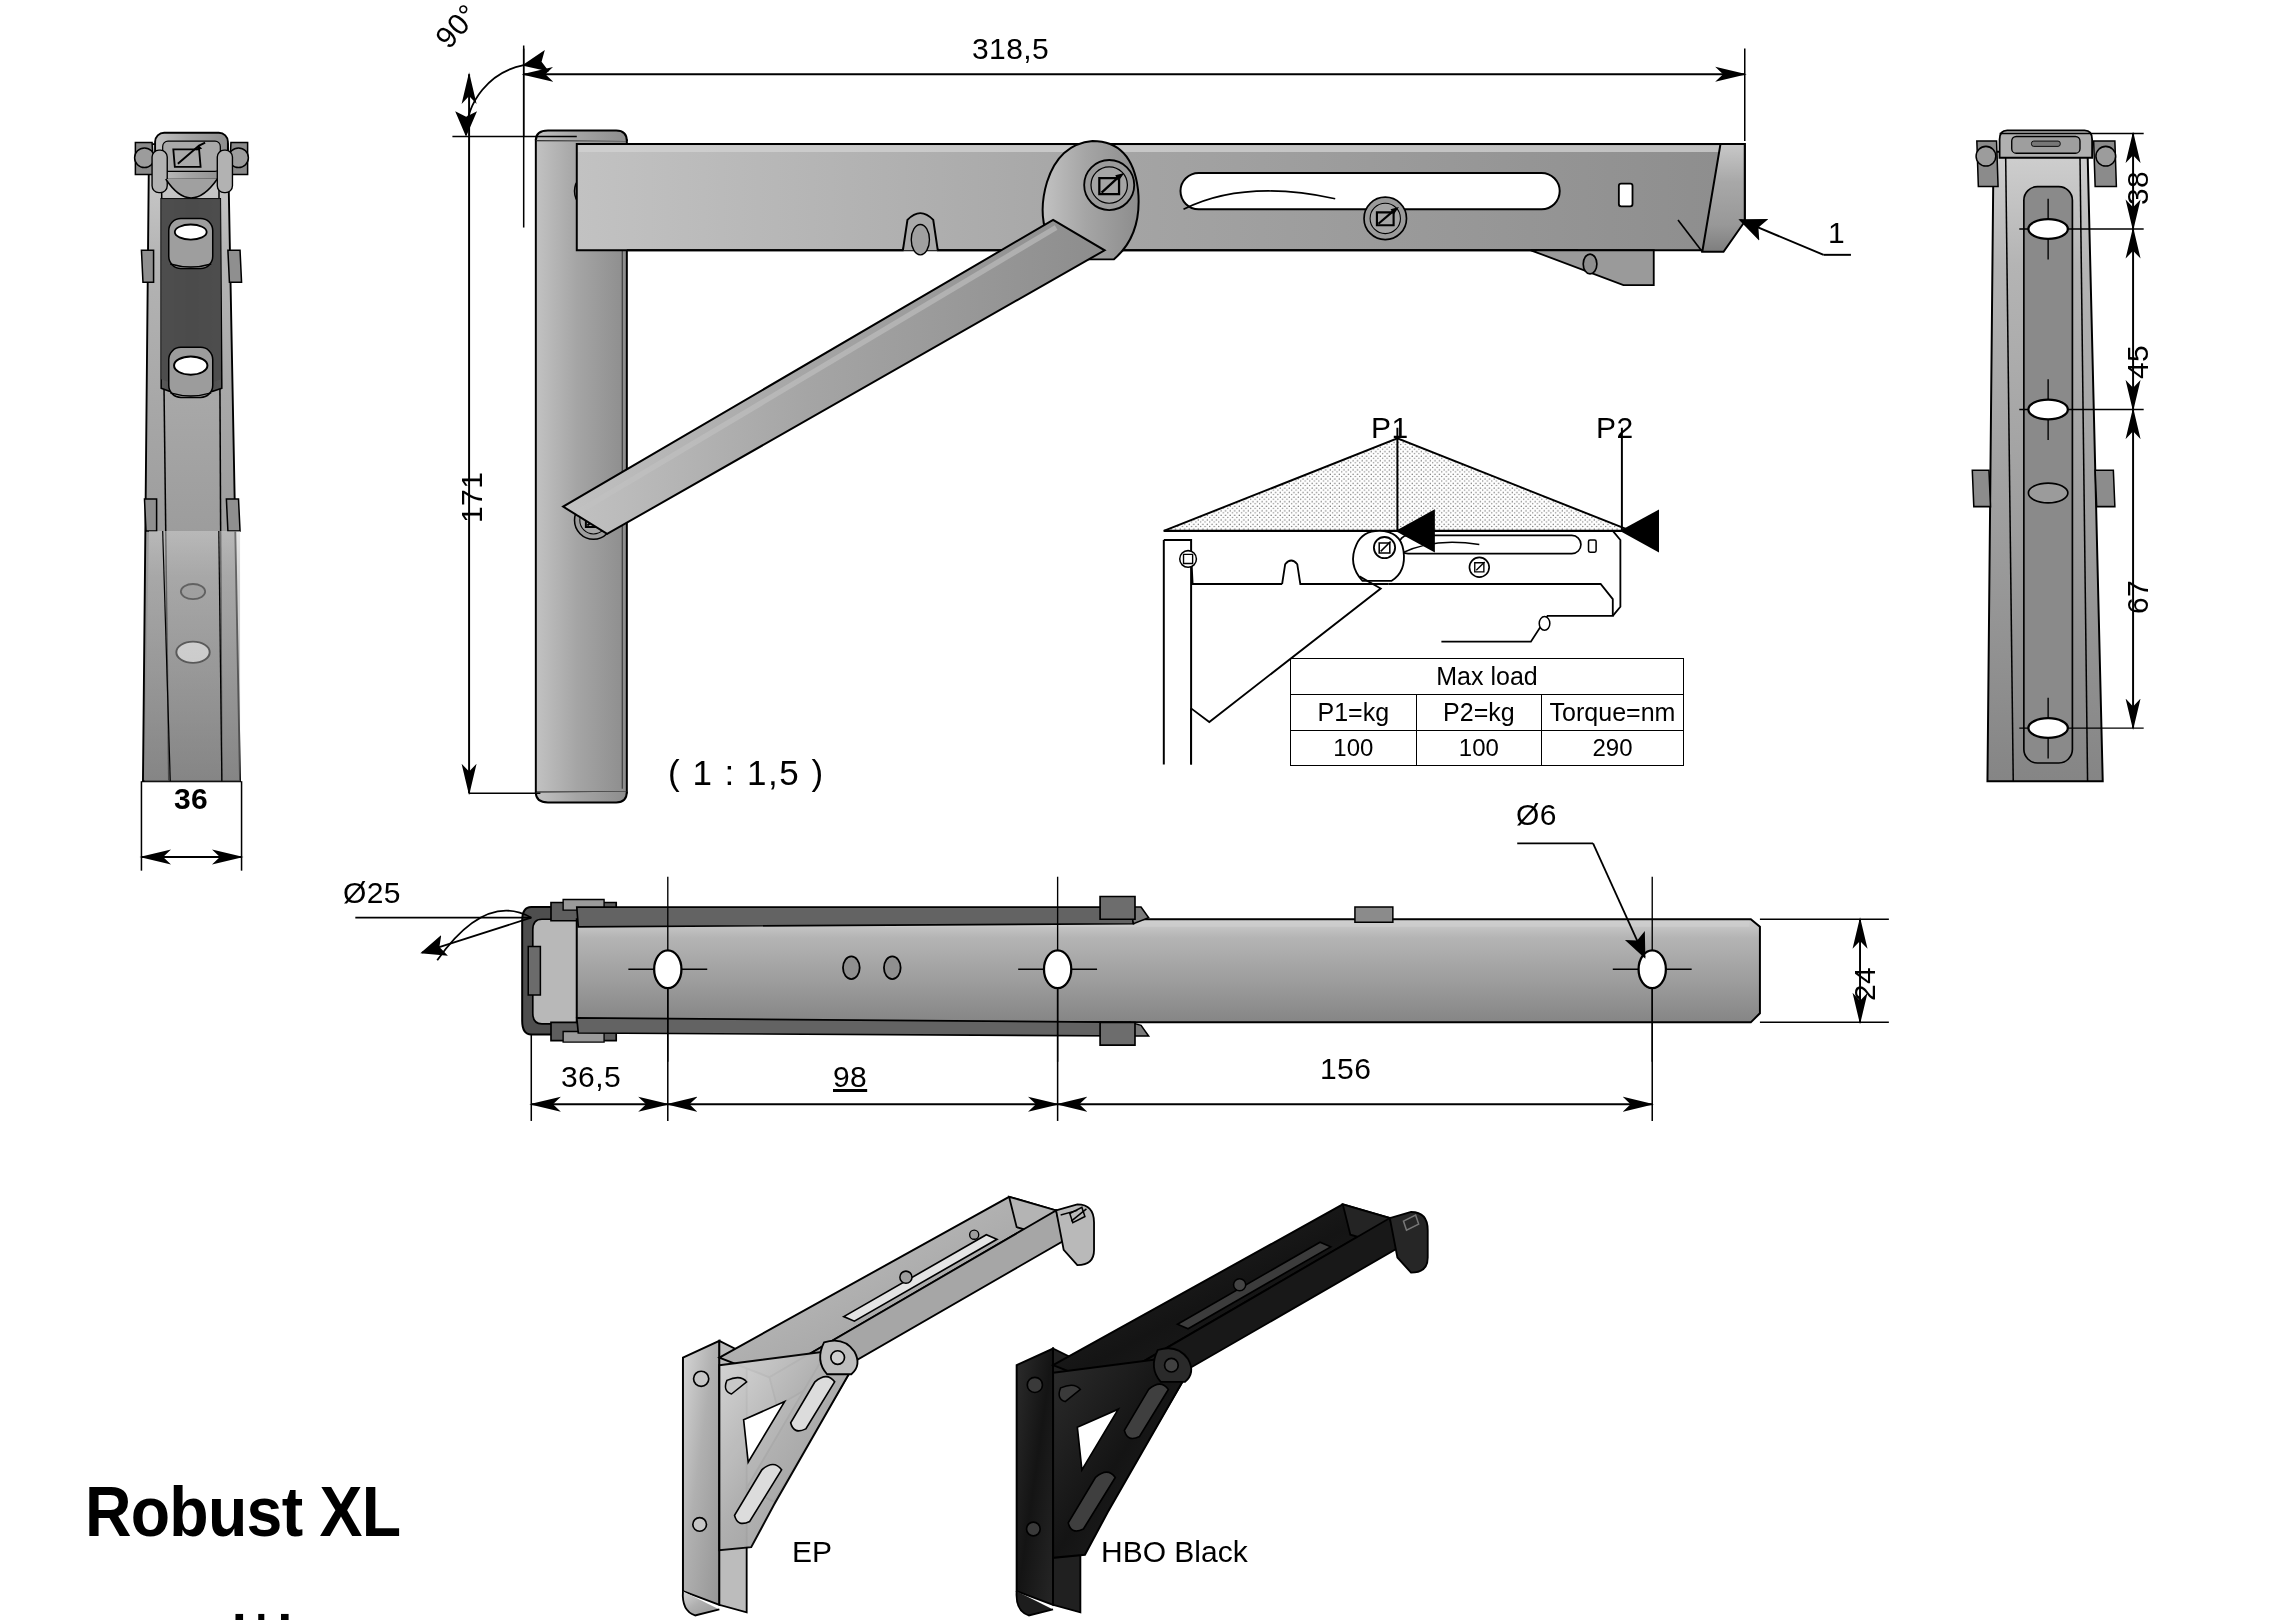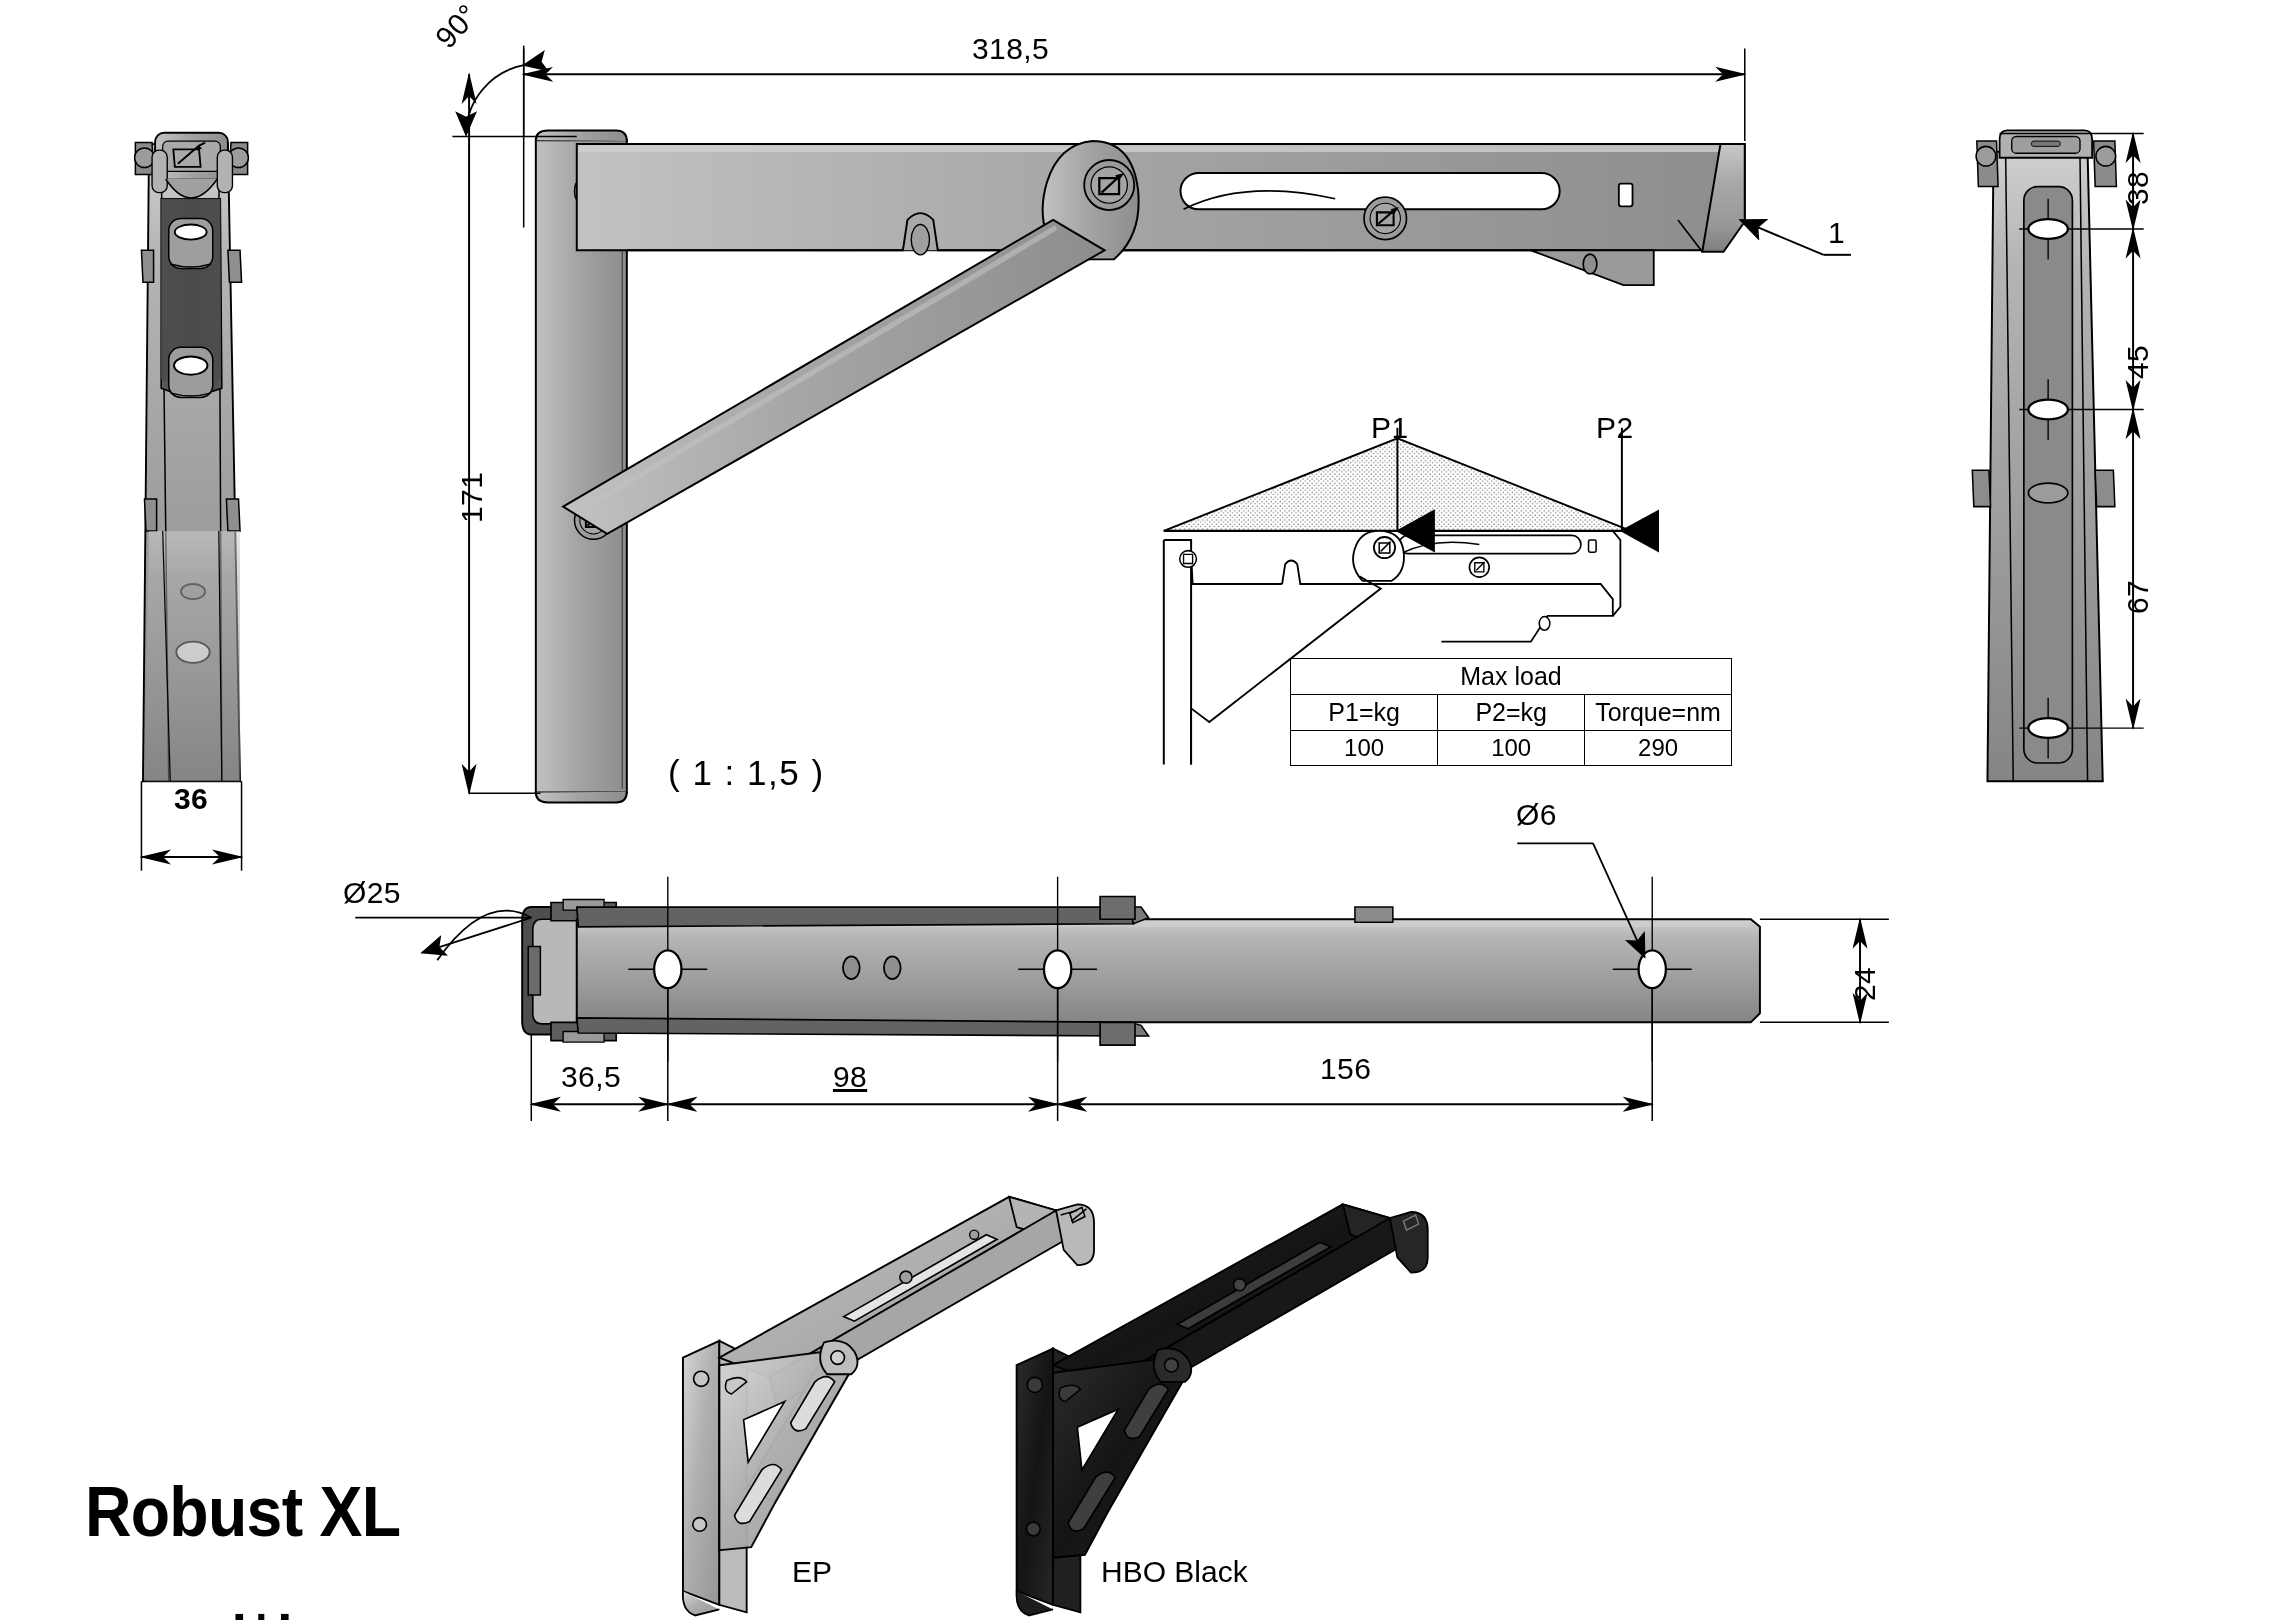--- a/index.html
+++ b/index.html
@@ -6,21 +6,21 @@
   body{width:2273px;height:1620px;position:relative;overflow:hidden;
        font-family:"Liberation Sans","DejaVu Sans",sans-serif;color:#000;}
   .sheet{position:absolute;left:0;top:0;width:2273px;height:1620px;}
   svg{position:absolute;left:0;top:0;width:2273px;height:1620px;overflow:visible;}
   .dimtext{position:absolute;font-size:30px;font-family:"Liberation Sans",sans-serif;
            color:#000;white-space:nowrap;letter-spacing:0.4px;}
   .dimtext.rot{transform:rotate(-90deg);transform-origin:left top;}
   .bigtitle{position:absolute;font-size:70px;font-weight:bold;letter-spacing:-0.8px;
             font-family:"Liberation Sans",sans-serif;color:#000;white-space:nowrap;
             transform:scaleX(.92);transform-origin:left top;}
-  .lbl{position:absolute;font-size:30px;color:#000;white-space:nowrap;margin-top:20px;}
+  .lbl{position:absolute;font-size:30px;color:#000;white-space:nowrap;}
   .tbl{position:absolute;border-collapse:collapse;}
   .tbl td{border:1.5px solid #000;font-size:24px;text-align:center;
           font-family:"Liberation Sans",sans-serif;padding:3px 7.6px;color:#000;}
   .tbl td.hdr{font-size:25px;}
 </style>
 </head>
 <body>
 
 <div class="sheet">
 
@@ -465,21 +465,21 @@
 <div class="dimtext rot" style="left:1848px;top:1001px;">24</div>
 
 <div class="dimtext" style="left:561px;top:1060px;">36,5</div>
 <div class="dimtext" style="left:833px;top:1060px;text-decoration:underline;">98</div>
 <div class="dimtext" style="left:1320px;top:1052px;">156</div>
 
 <div class="dimtext rot" style="left:2121px;top:205px;">38</div>
 <div class="dimtext rot" style="left:2121px;top:379px;">45</div>
 <div class="dimtext rot" style="left:2121px;top:614px;">67</div>
 
-<table class="tbl" style="left:1290px;top:658px;width:442px;">
+<table class="tbl" style="left:1290px;top:658px;width:394px;">
   <tbody>
         <tr>
     <td class="hdr" colspan="3">Max load</td>
   </tr>
   <tr>
     <td class="hdr" style="width:33.4%">P1=kg</td>
     <td class="hdr" style="width:33.3%">P2=kg</td>
     <td class="hdr" style="width:33.3%">Torque=nm</td>
   </tr>
   <tr>

